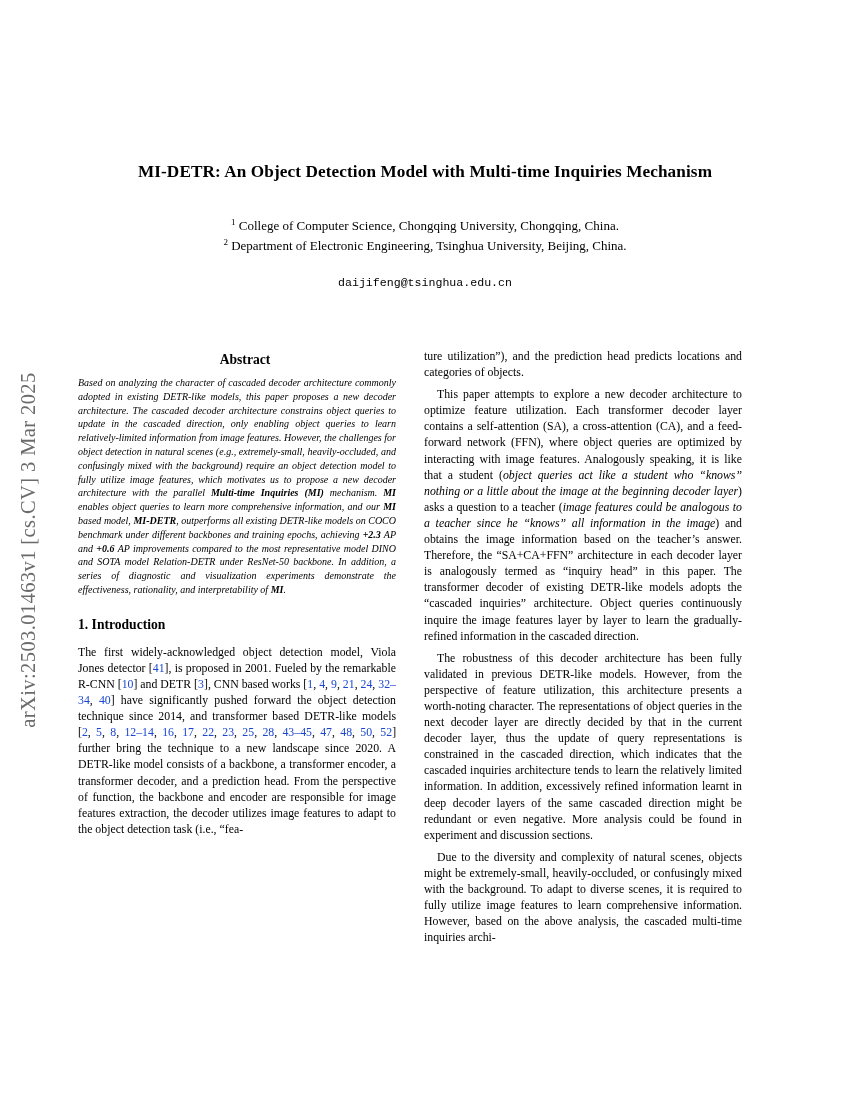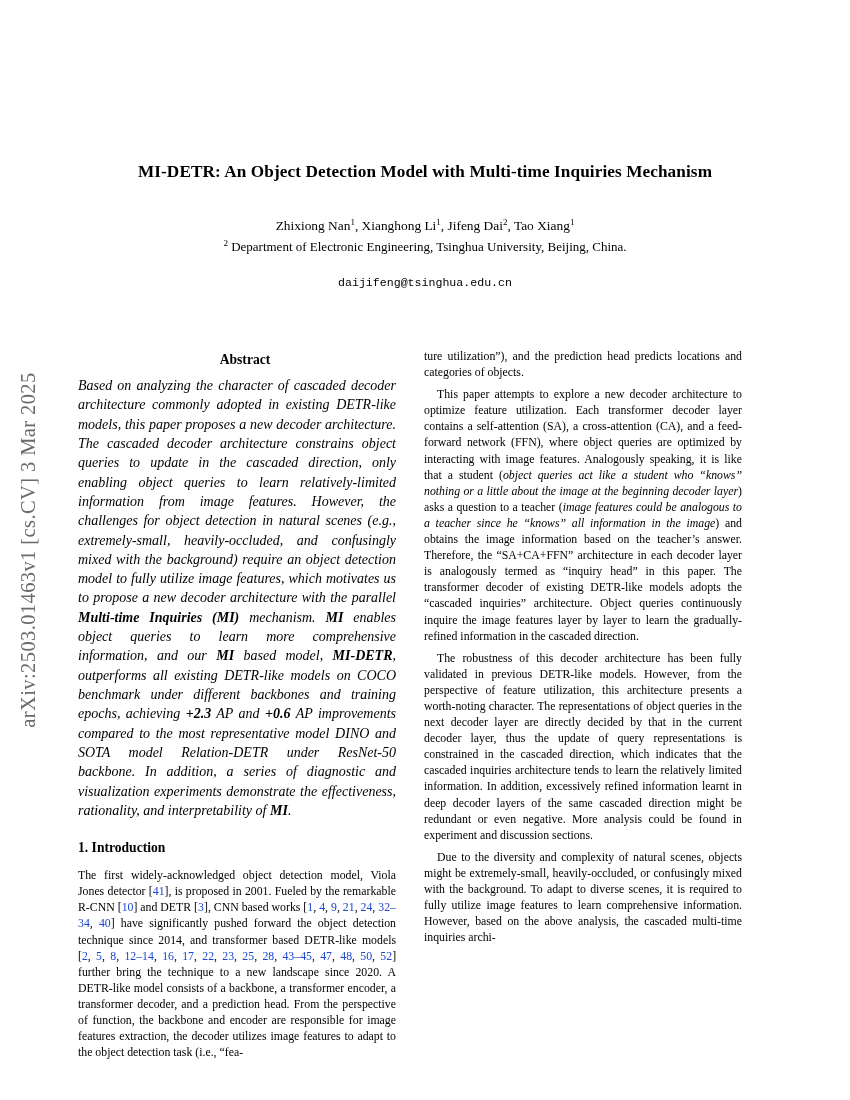--- a/index.html
+++ b/index.html
@@ -113,42 +113,42 @@
   p {
     margin: 0 16px 6px 0;
     font-size: 11.8px;
     line-height: 1.365;
     text-align: justify;
     text-justify: inter-word;
     hyphens: manual;
   }
   .abstract p {
     font-style: italic;
-    font-size: 14px;
+    font-size: 10px;
     line-height: 1.38;
   }
   .abstract p b { font-style: italic; font-weight: bold; }
   .indent { text-indent: 13px; }
   .cite { color: #1a46d0; }
   .first-letter-noindent { text-indent: 0; }
 </style>
 </head>
 <body>
 
 <div class="arxiv-stamp">
   <span>arXiv:2503.01463v1  [cs.CV]  3 Mar 2025</span>
 </div>
 
 <div class="page">
 
   <h1 class="title">MI-DETR: An Object Detection Model with Multi-time Inquiries Mechanism</h1>
 
   <div class="authors">
-    <div class="line1">
-      Zhixiong Nan<sup>1</sup>, Xianghong Li<sup>1</sup>, Jifeng Dai<sup>2</sup>, Tao Xiang<sup>1</sup>
+    <div class="line2">
+      <sup>1</sup> College of Computer Science, Chongqing University, Chongqing, China.
     </div>
     <div class="line3">
       <sup>2</sup> Department of Electronic Engineering, Tsinghua University, Beijing, China.
     </div>
   </div>
 
   <div class="emails">
     <div>daijifeng@tsinghua.edu.cn</div>
   </div>
 

